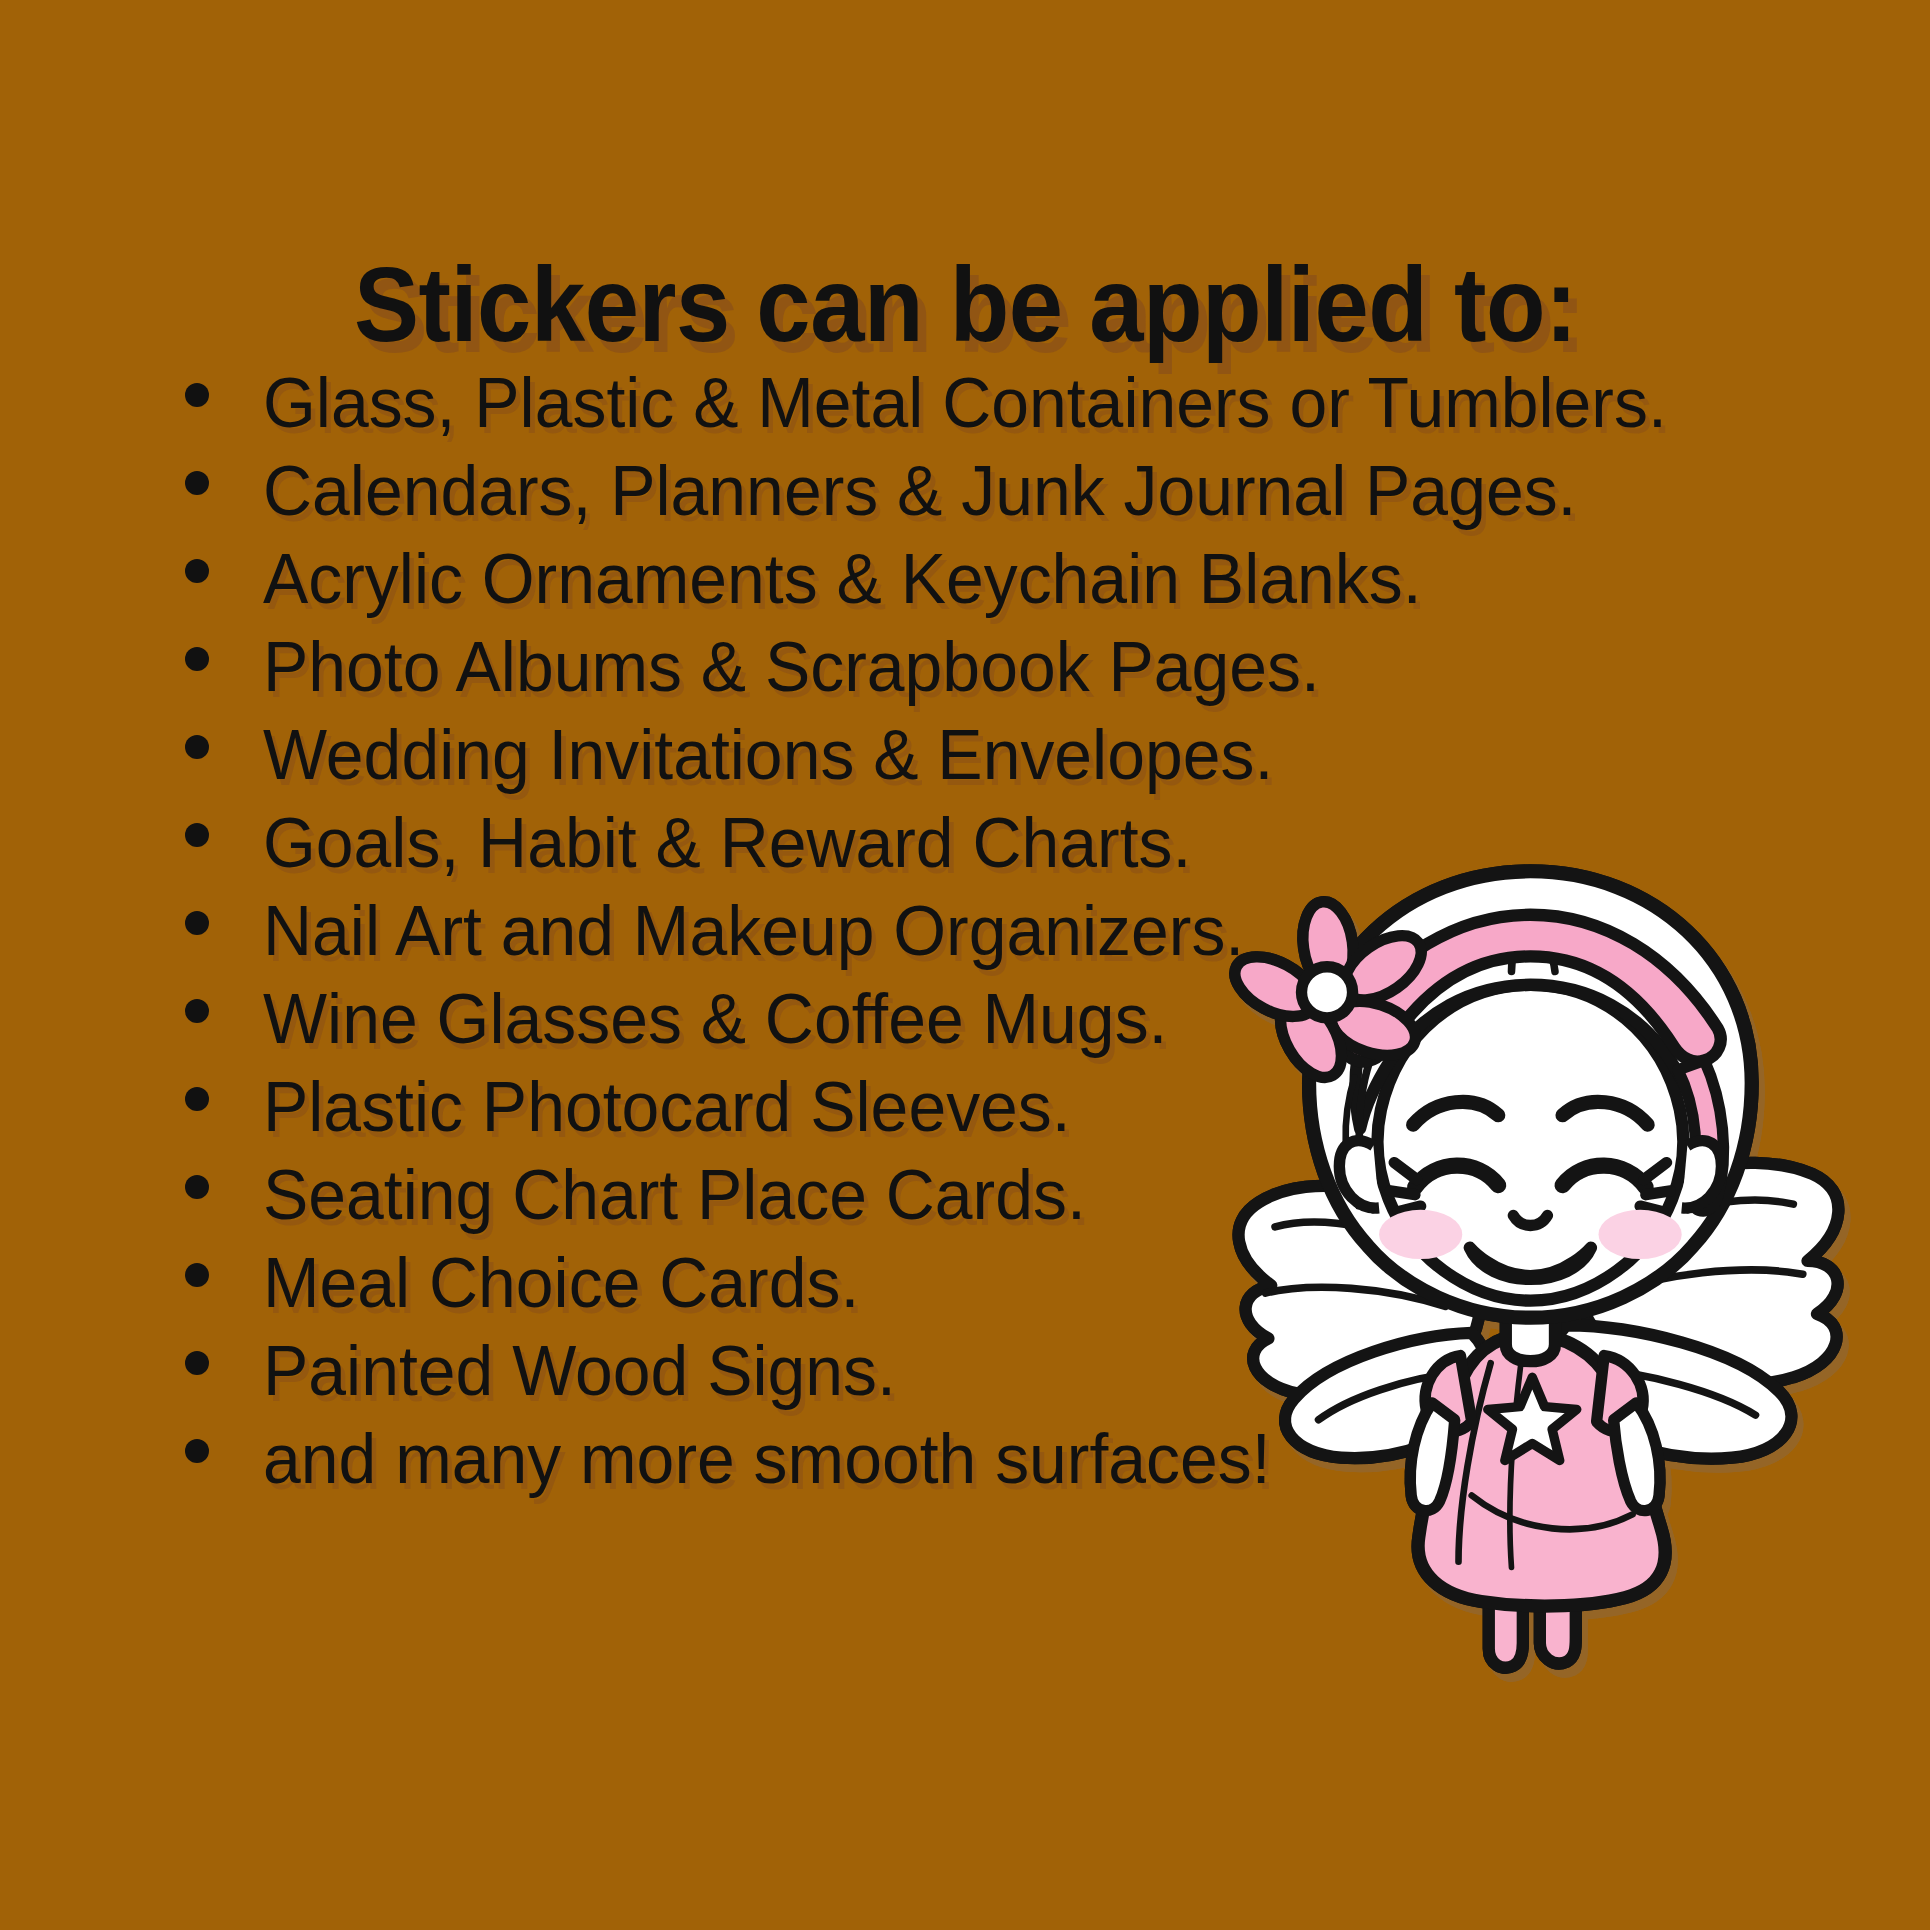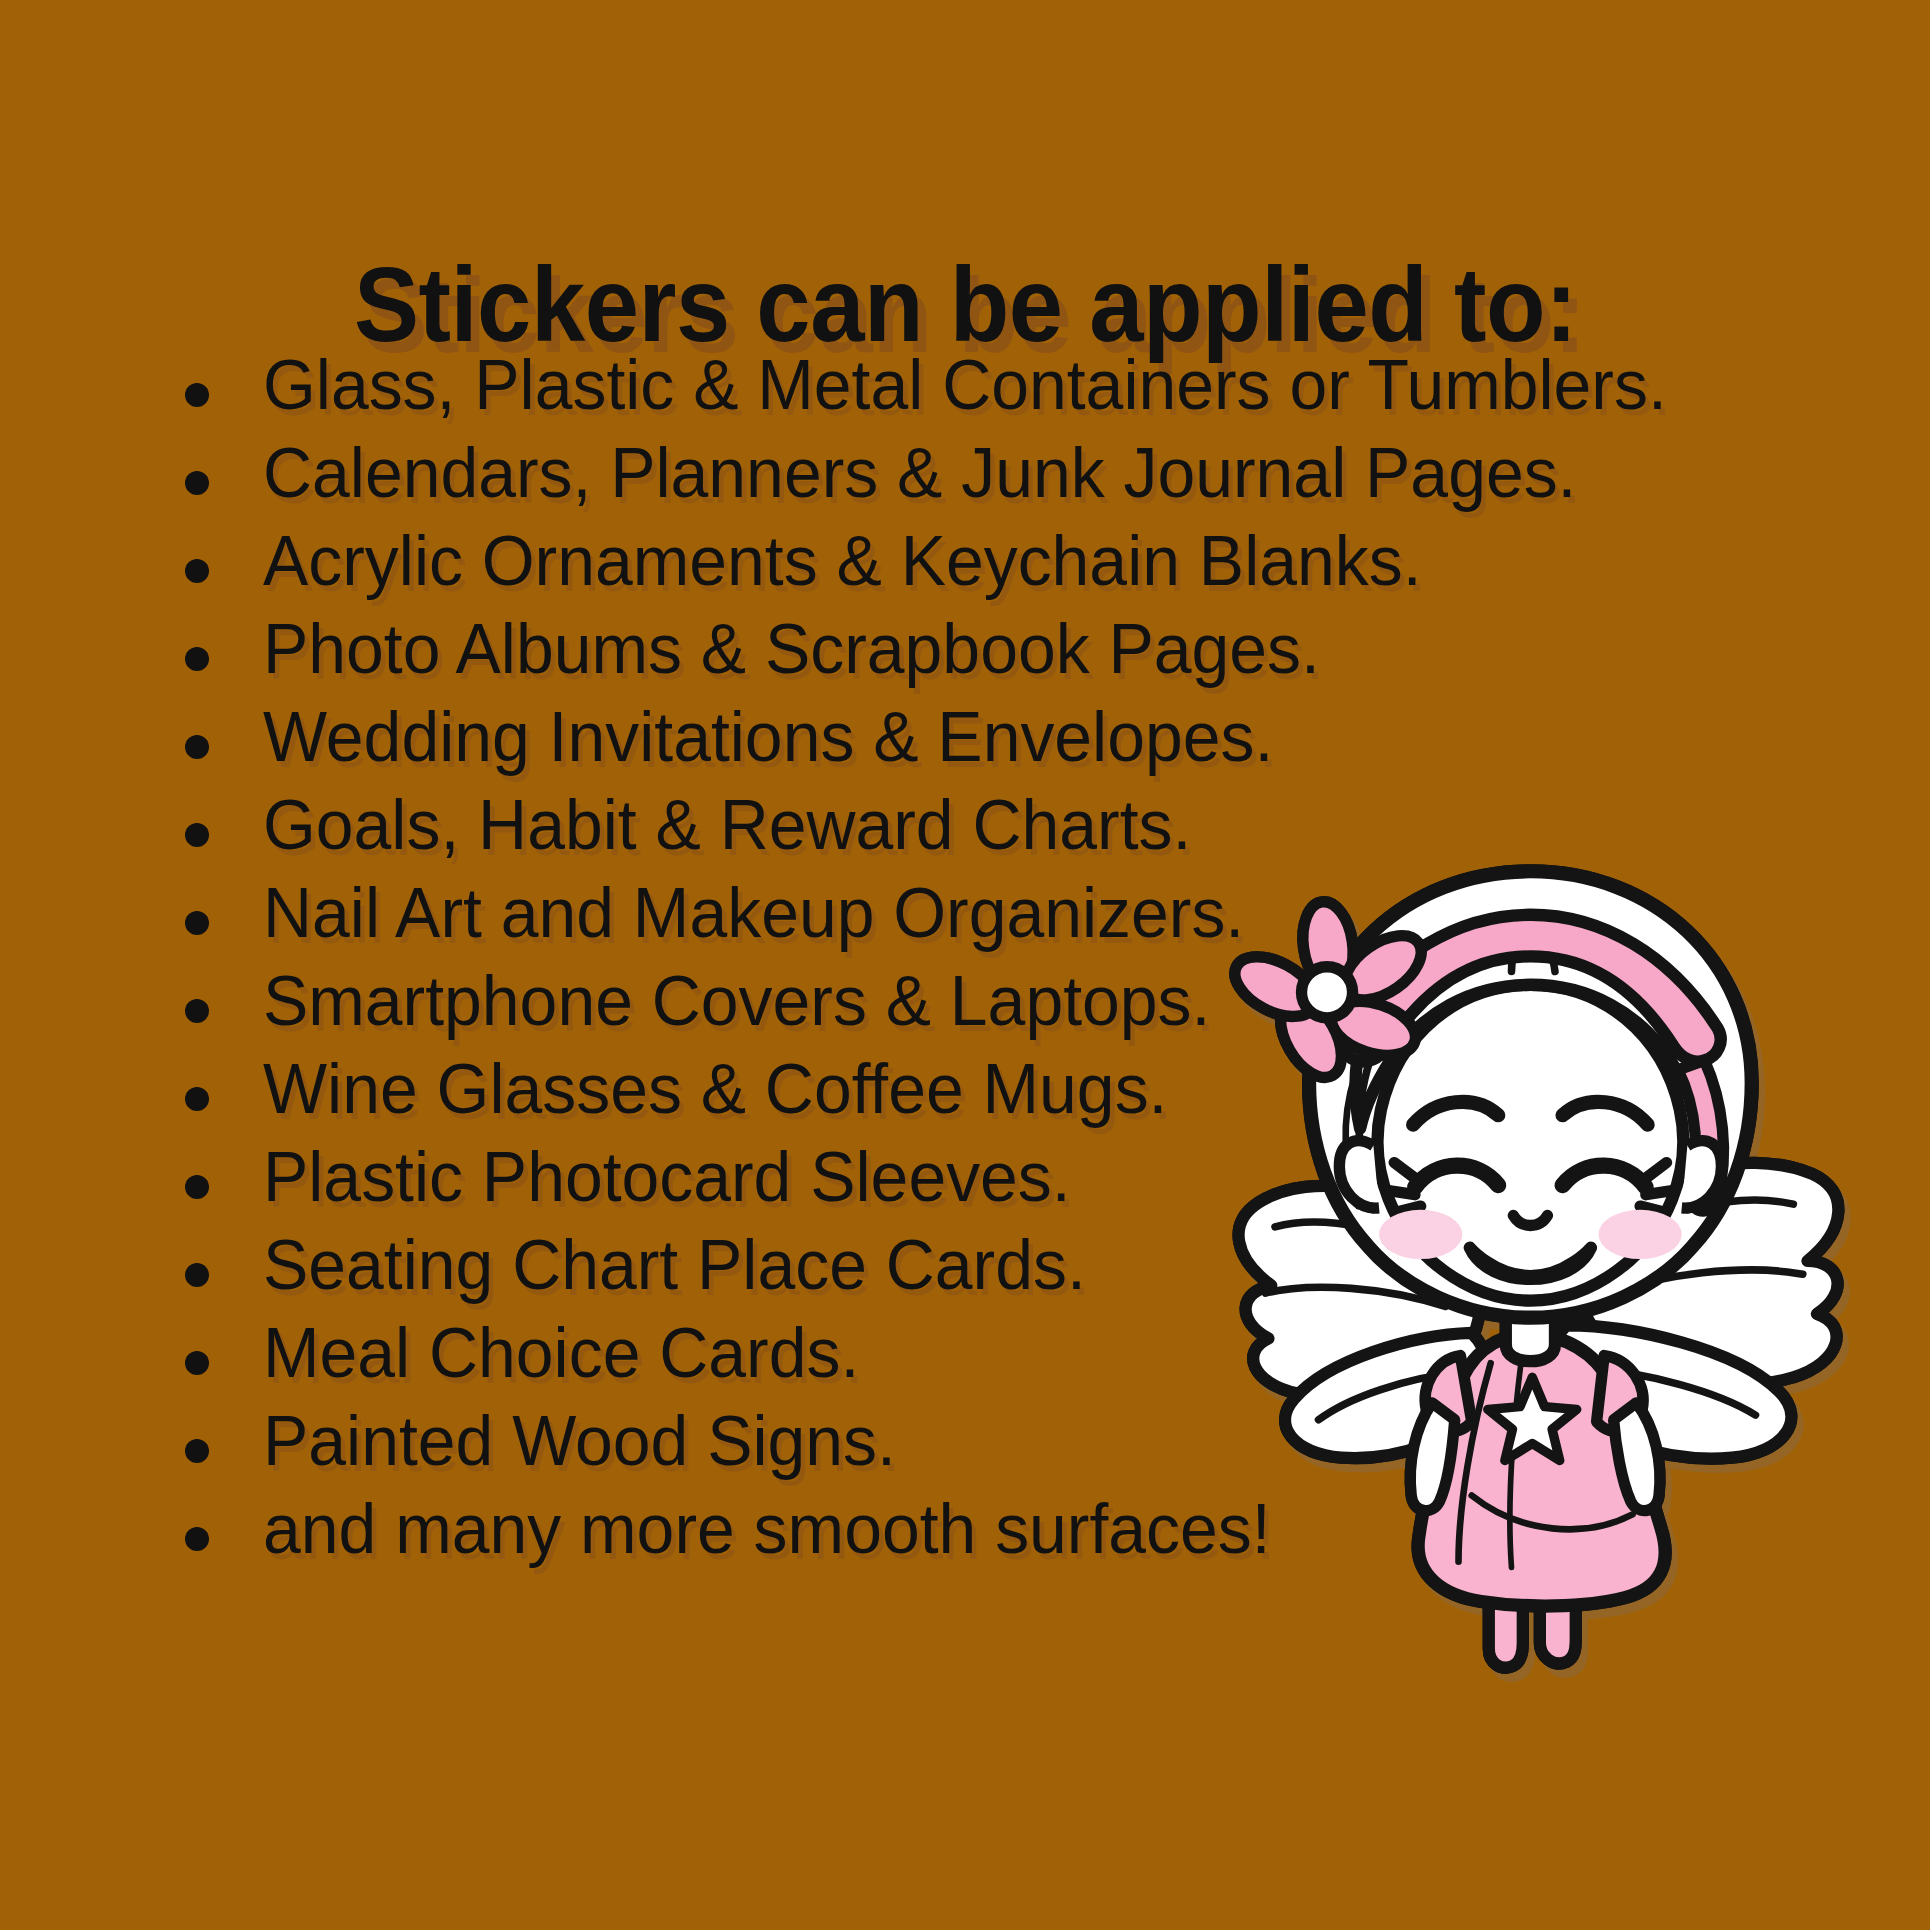--- a/index.html
+++ b/index.html
@@ -47,21 +47,21 @@
     width: 1931px;
     list-style: none;
     margin: 0;
     padding: 0;
   }
   .list-item {
     position: relative;
     height: 88px;
     padding-left: 263px;
     display: flex;
-    align-items: flex-start;
+    align-items: flex-end;
   }
   .bullet-dot {
     position: absolute;
     left: 185px;
     top: 50%;
     width: 24px;
     height: 24px;
     margin-top: -11.4px;
     border-radius: 50%;
     background: #111111;
@@ -125,24 +125,20 @@
       <li class="list-item">
         <span class="bullet-dot"></span>
         <span class="item-label">Goals, Habit &amp; Reward Charts.</span>
       </li>
       <li class="list-item">
         <span class="bullet-dot"></span>
         <span class="item-label">Nail Art and Makeup Organizers.</span>
       </li>
       <li class="list-item">
         <span class="bullet-dot"></span>
-        <span class="item-label">Smartphone Covers &amp; Laptops.</span>
-      </li>
-      <li class="list-item">
-        <span class="bullet-dot"></span>
         <span class="item-label">Wine Glasses &amp; Coffee Mugs.</span>
       </li>
       <li class="list-item">
         <span class="bullet-dot"></span>
         <span class="item-label">Plastic Photocard Sleeves.</span>
       </li>
       <li class="list-item">
         <span class="bullet-dot"></span>
         <span class="item-label">Seating Chart Place Cards.</span>
       </li>

